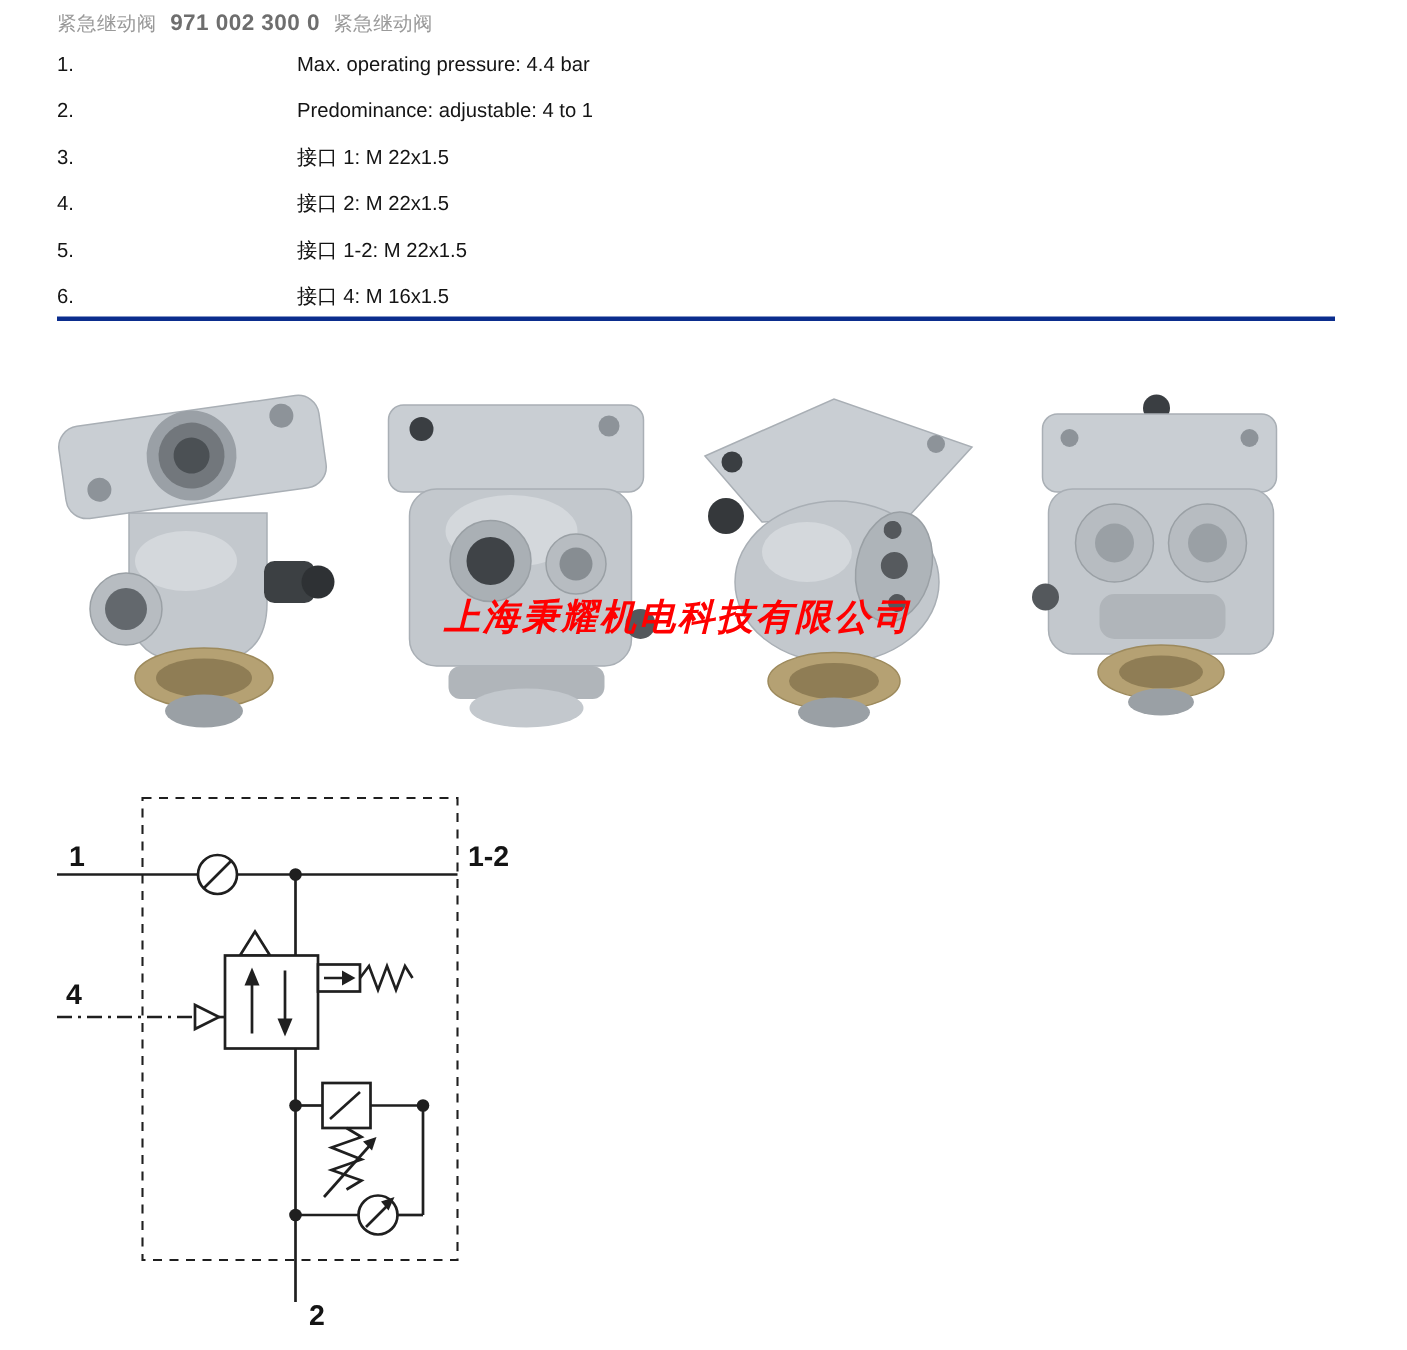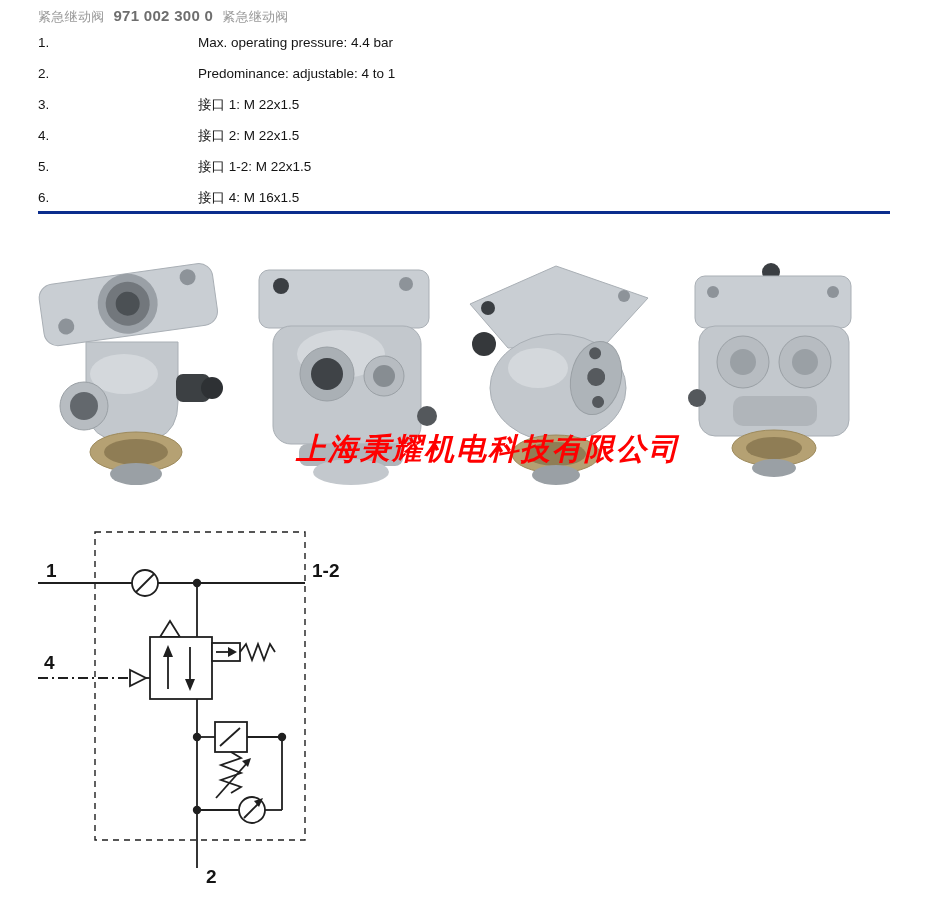--- a/index.html
+++ b/index.html
@@ -18,22 +18,22 @@
     letter-spacing: 0.3px;
   }
   .header .part { font-weight: bold; color: #6e6e6e; margin: 2px 5px; font-size: 15px; }
   .specs { position: absolute; left: 38px; top: 27px; }
   .spec-row { display: flex; height: 31px; align-items: center; font-size: 13.5px; color: #141414; }
   .spec-num { width: 160px; }
   .divider { position: absolute; left: 38px; top: 211px; width: 852px; height: 3px; background: #0b2d8d; }
   .photos { position: absolute; left: 26px; top: 256px; display: flex; gap: 10px; }
   .photo { width: 205px; height: 245px; display: block; }
   .watermark {
-    position: absolute; left: 296px; top: 429px;
-    font-size: 30px; font-weight: bold; font-style: italic;
+    position: absolute; left: 296px; top: 395px;
+    font-size: 24px; font-weight: bold; font-style: italic;
     color: #ff0000; letter-spacing: 2px; white-space: nowrap;
     font-family: "DejaVu Serif", serif;
     z-index: 5;
   }
   .schematic { position: absolute; left: 30px; top: 515px; }
   .schematic text {
     font-family: "Liberation Sans", sans-serif;
     font-weight: bold; font-size: 19px; fill: #141414;
   }
 </style>

